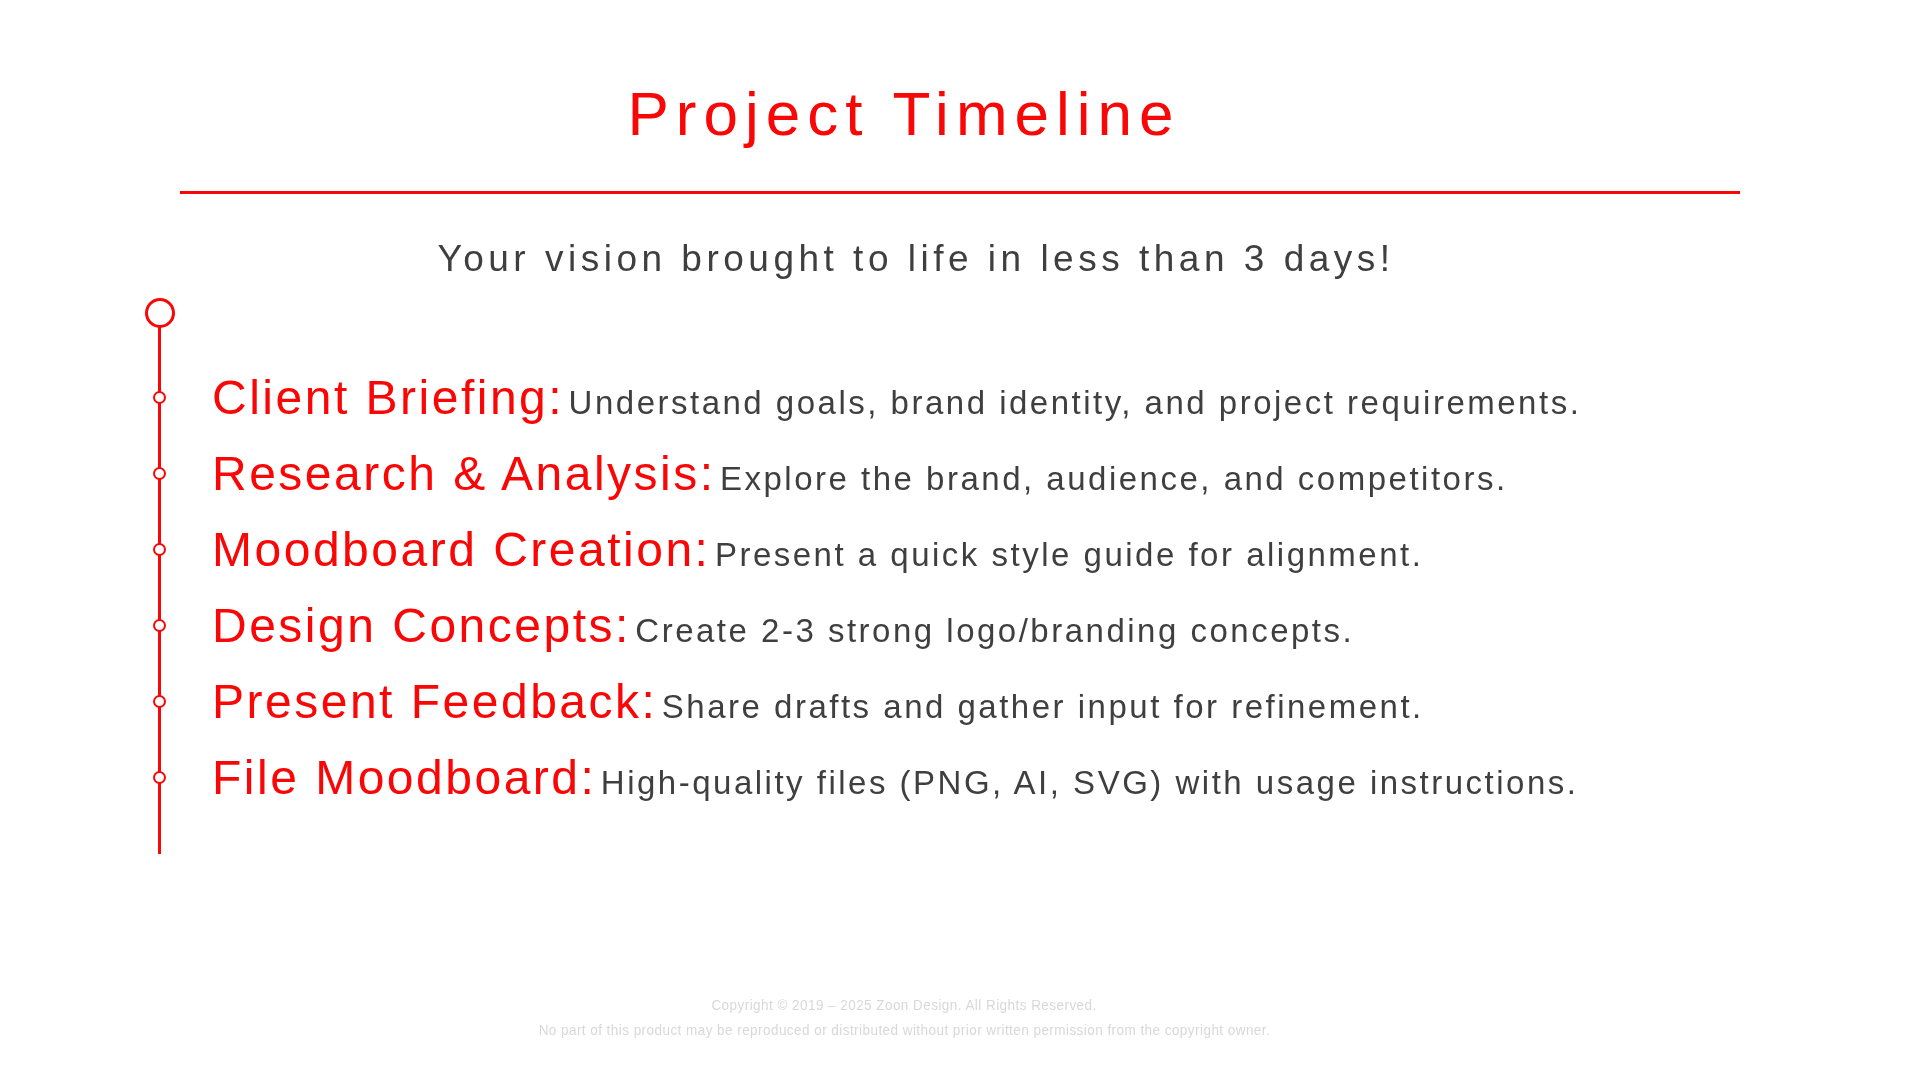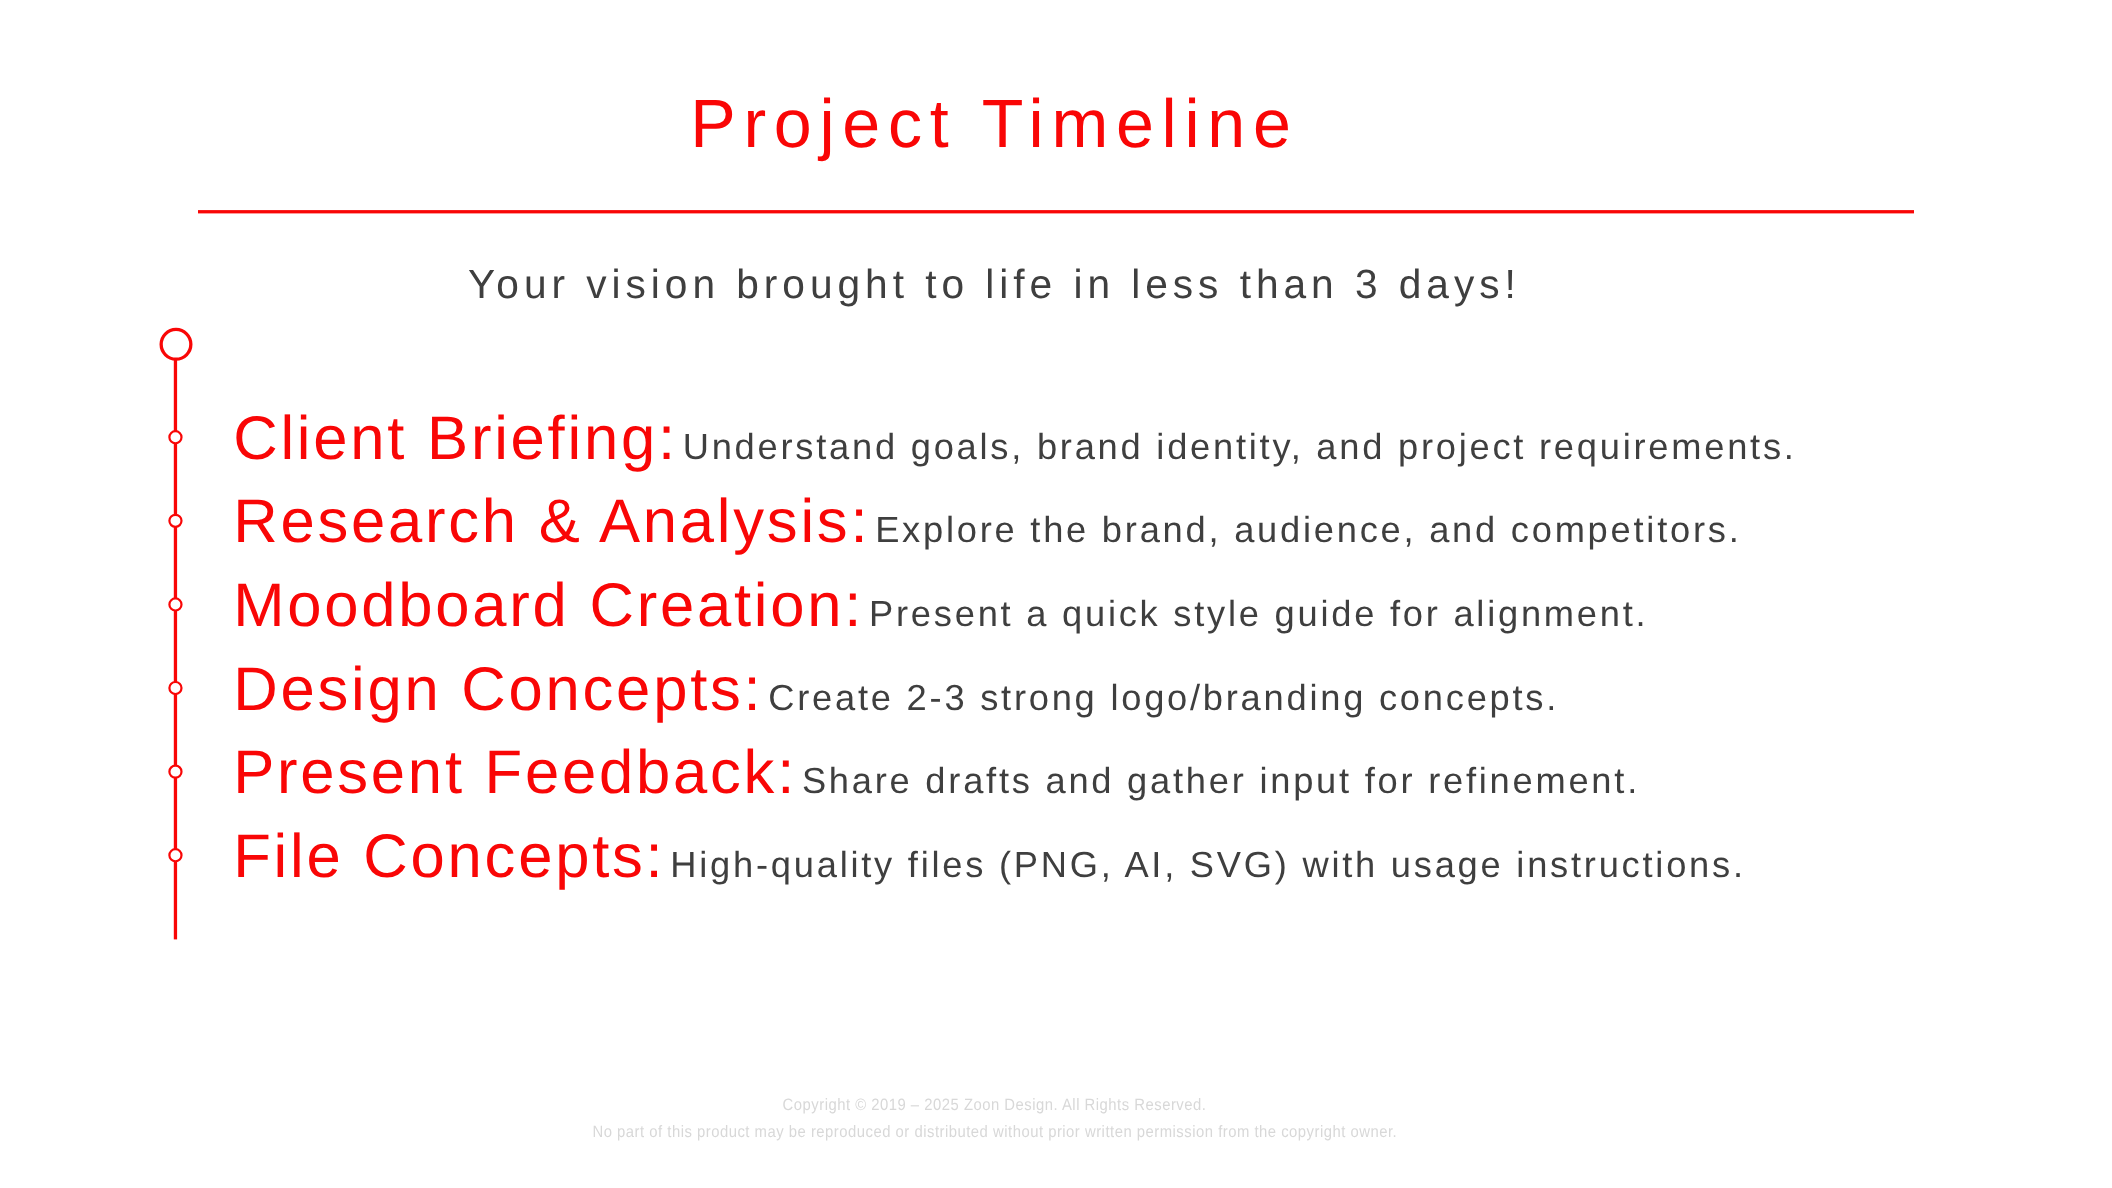--- a/index.html
+++ b/index.html
@@ -22,21 +22,21 @@
     font-size:62px;font-weight:300;
     letter-spacing:7px;
     color:var(--accent);
   }
   .divider{
     position:absolute;left:180px;top:191px;
     width:1560px;height:3px;
     background:var(--accent);
   }
   .subtitle{
-    position:absolute;top:238px;left:0;width:100%;
+    position:absolute;top:238px;left:12px;width:100%;
     text-align:center;
     font-size:37px;font-weight:300;
     letter-spacing:4.5px;
     color:var(--text);
   }
   .big-node{
     position:absolute;left:145px;top:298px;
     width:30px;height:30px;
     border:3px solid var(--accent);
     border-radius:50%;
@@ -65,21 +65,21 @@
     border:2.5px solid var(--accent);
     border-radius:50%;
     background:#ffffff;
   }
   .tl-text{
     margin-left:46px;
     white-space:nowrap;
     font-weight:300;
   }
   .tl-label{
-    font-size:56px;
+    font-size:48px;
     letter-spacing:2.5px;
     color:var(--accent);
   }
   .tl-desc{
     font-size:33px;
     letter-spacing:2.5px;
     color:var(--text);
   }
   .footer{
     position:absolute;left:0;top:992px;width:100%;
@@ -134,21 +134,21 @@
     </div>
 
     <div class="tl-item">
       <span class="tl-marker"></span>
       <p class="tl-text"><span class="tl-label">Present Feedback:</span> <span class="tl-desc">Share drafts and gather input for refinement.</span></p>
     </div>
 
 
     <div class="tl-item">
       <span class="tl-marker"></span>
-      <p class="tl-text"><span class="tl-label">File Concepts:</span> <span class="tl-desc">High-quality files (PNG, AI, SVG) with usage instructions.</span></p>
+      <p class="tl-text"><span class="tl-label">File Moodboard:</span> <span class="tl-desc">High-quality files (PNG, AI, SVG) with usage instructions.</span></p>
     </div>
 
   </div>
 
   <div class="footer">
     <span class="cond">Copyright © 2019 – 2025 Zoon Design. All Rights Reserved.</span><br>
     <span class="cond">No part of this product may be reproduced or distributed without prior written permission from the copyright owner.</span>
   </div>
 
 </div>

